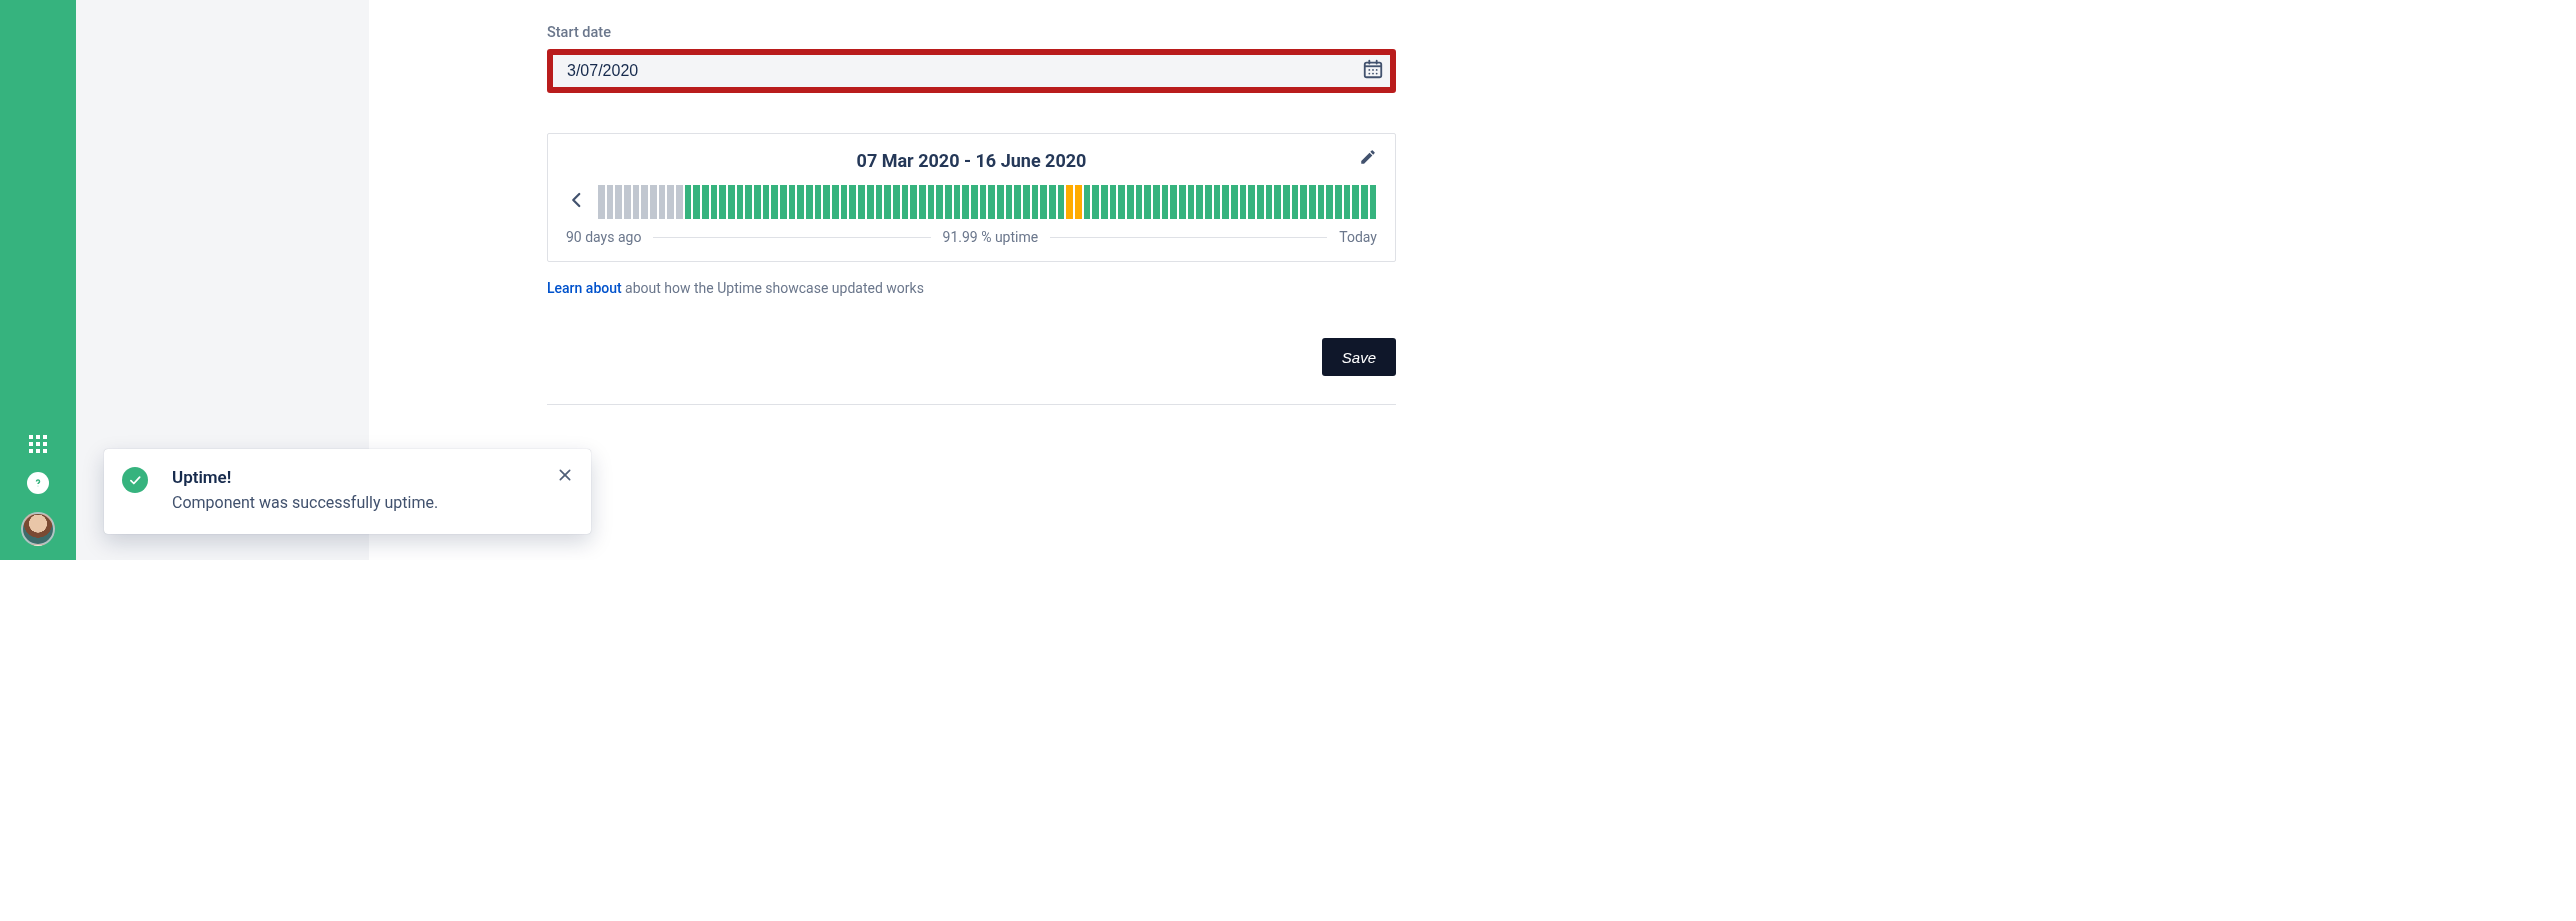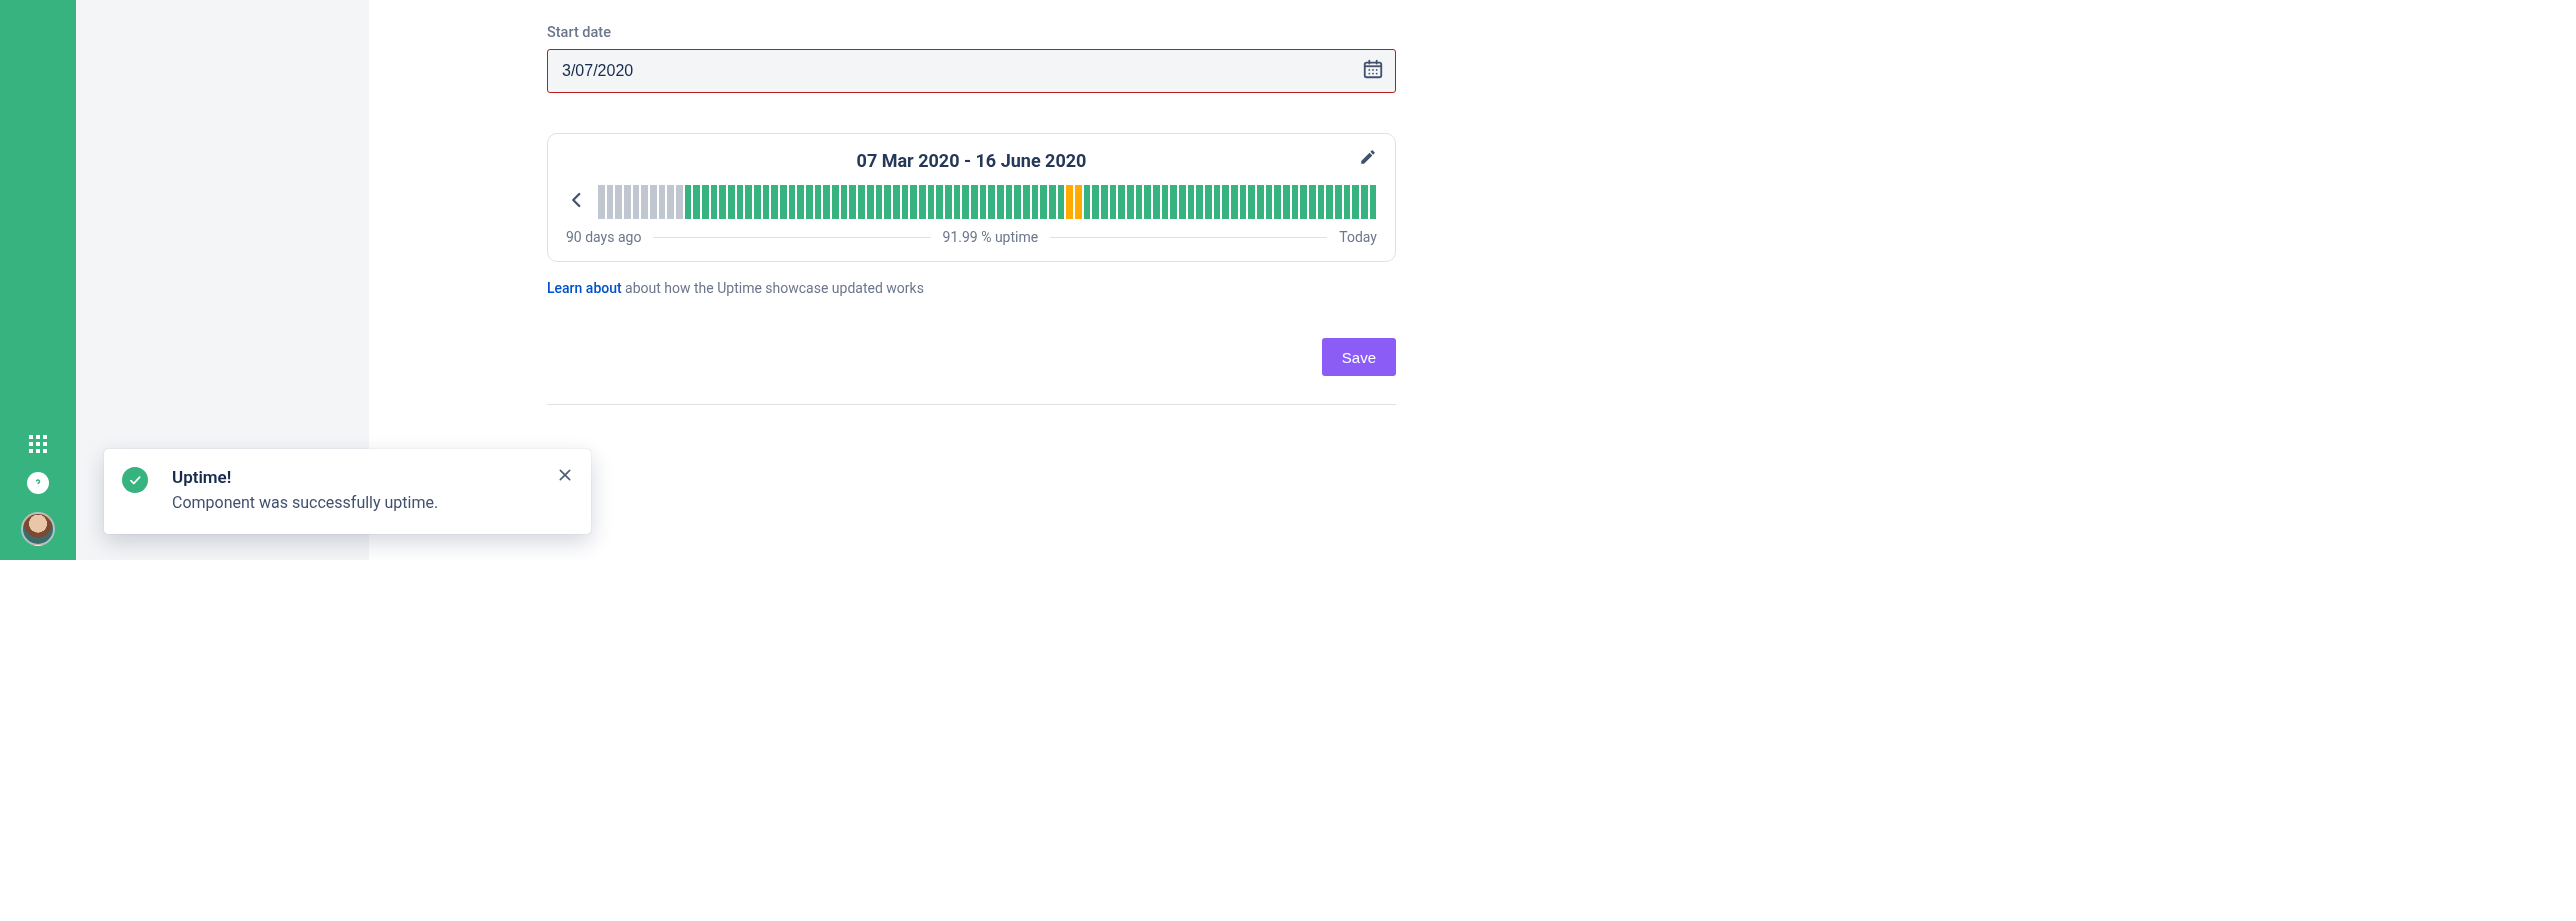--- a/index.html
+++ b/index.html
@@ -70,39 +70,39 @@
     }
 
     .date-input-wrap {
       position: relative;
       width: 849px;
     }
     .date-input {
       width: 100%;
       height: 44px;
       background: #F4F5F7;
-      border: 1px solid #b91c1c;
+      border: 6px solid #b91c1c;
       border-radius: 3px;
       padding: 0 14px;
       font-size: 16px;
       color: #172B4D;
     }
     .calendar-icon {
       position: absolute;
       right: 12px; top: 50%;
       transform: translateY(-50%);
       color: #42526E;
     }
 
     
     .uptime-card {
       margin-top: 40px;
       width: 849px;
       border: 1px solid #DFE1E6;
-      border-radius: 10px;
+      border-radius: 2px;
       padding: 16px 18px 16px 18px;
       position: relative;
     }
     .uptime-header {
       display: flex;
       align-items: center;
       position: relative;
     }
     .uptime-title {
       flex: 1;
@@ -177,21 +177,21 @@
       align-items: center;
       justify-content: center;
       height: 38px;
       padding: 0 20px;
       border-radius: 3px;
       font-size: 15px;
       font-weight: 500;
       border: none;
       cursor: pointer;
     }
-    .btn-primary { background: #8b5cf6; color: #fff; }
+    .btn-primary { background: #0f172a; color: #fff; font-style: italic; }
     .btn-danger  { background: #DE350B; color: #fff; }
 
     .hr {
       width: 849px;
       height: 1px;
       background: #DFE1E6;
       margin-top: 28px;
     }
     .delete-row {
       width: 849px;

